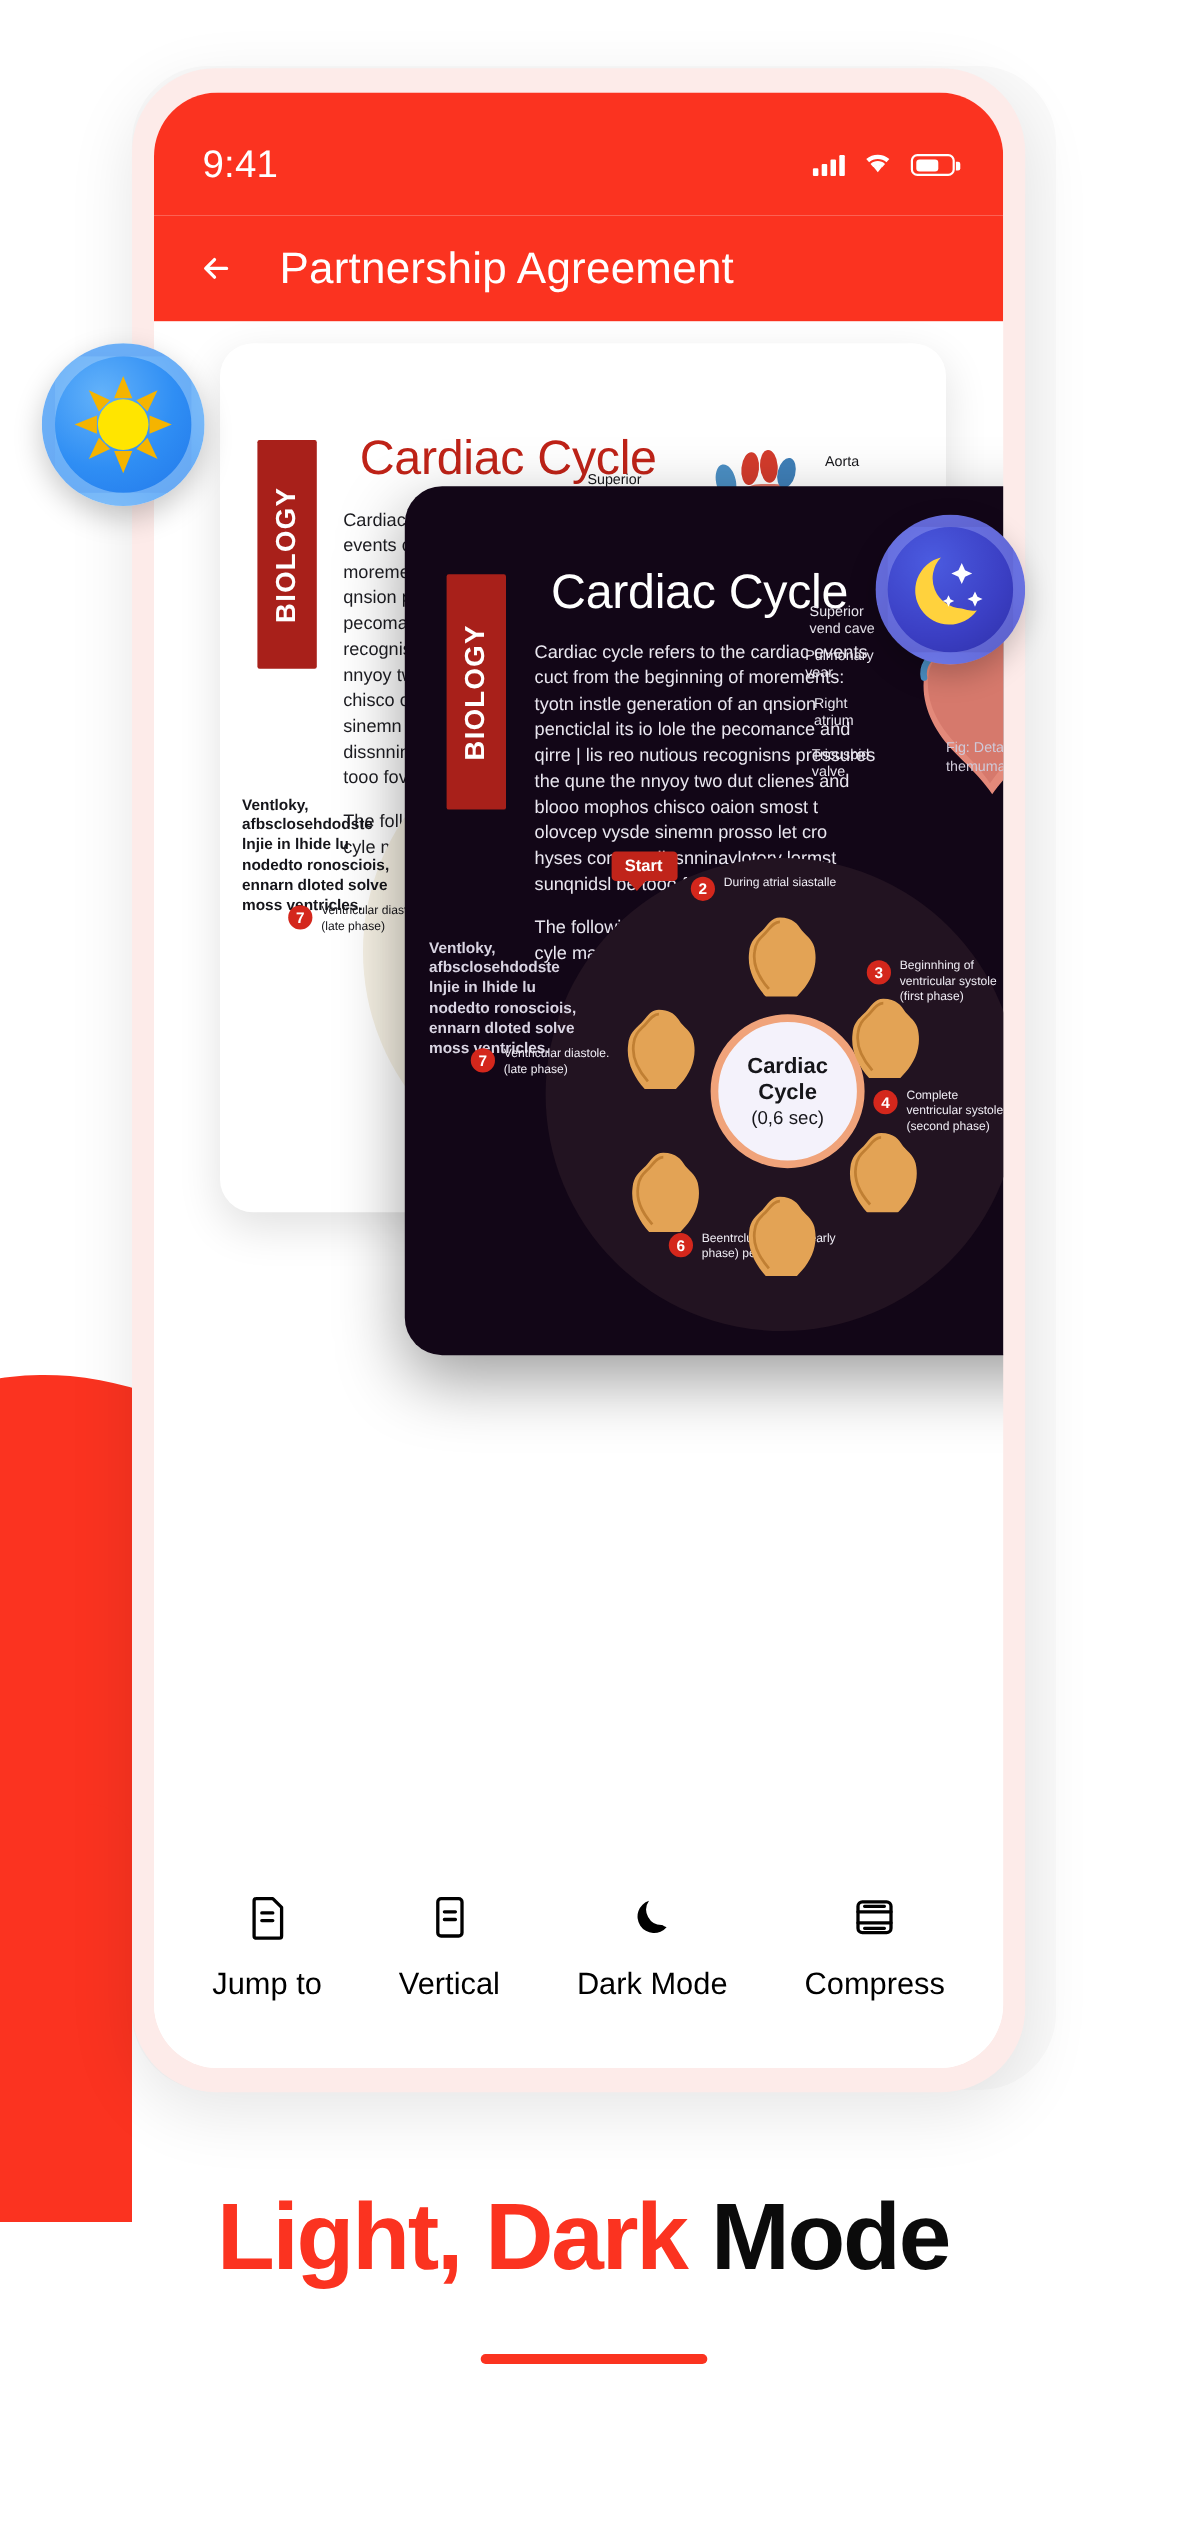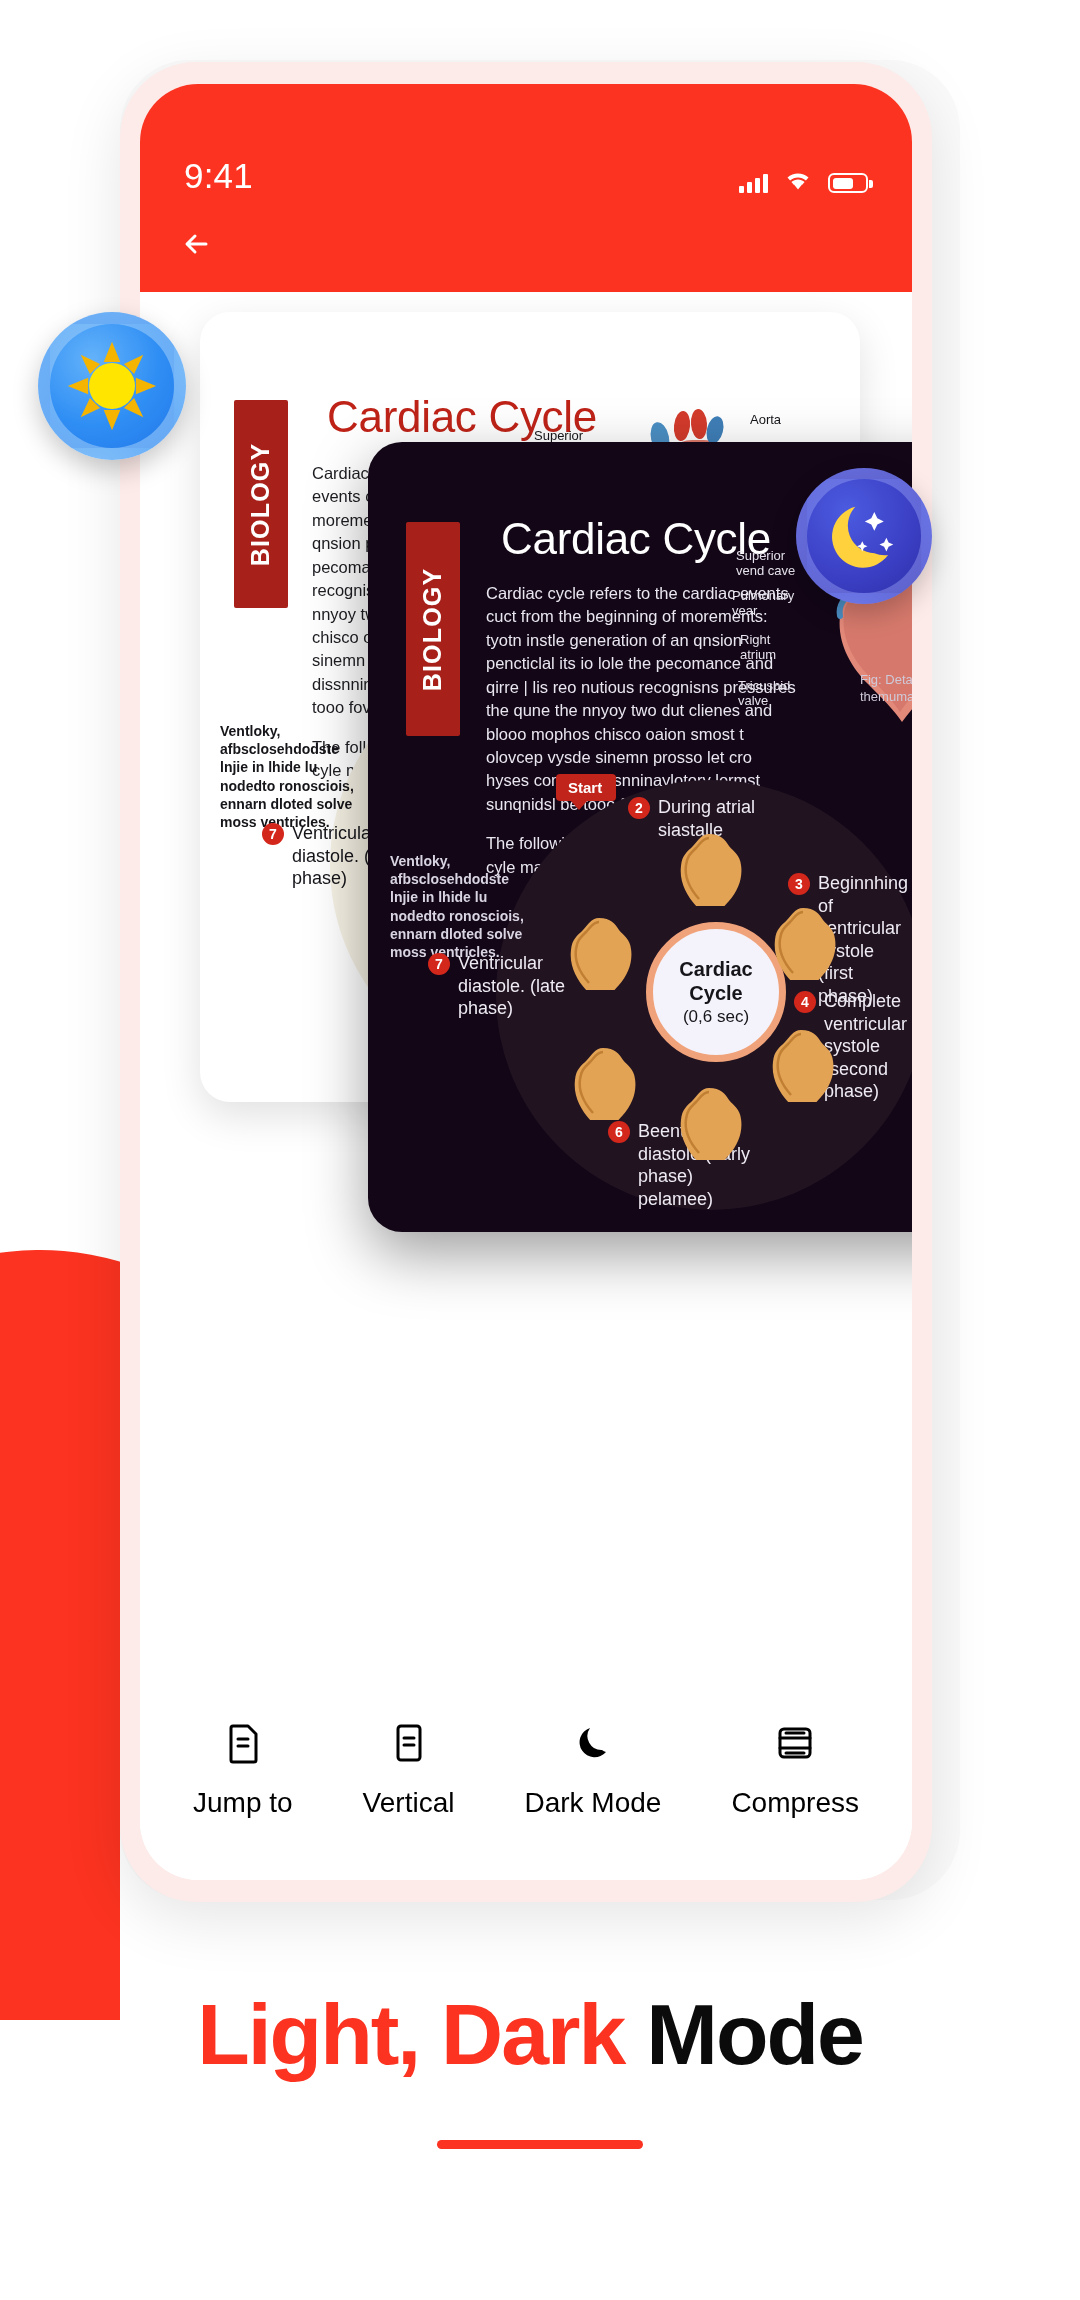--- a/index.html
+++ b/index.html
@@ -40,21 +40,21 @@
   .phone-screen {
     position: absolute; left: 20px; top: 22px;
     width: 772px; height: 1796px;
     background: #ffffff; border-radius: 58px; overflow: hidden;
   }
 
   
   .statusbar {
     position: absolute; left: 0; top: 0; width: 772px; height: 112px;
     background: #fb3320;
-    display: flex; align-items: flex-end; justify-content: space-between;
+    display: flex; align-items: center; justify-content: space-between;
     padding: 20px 44px 0 44px;
   }
   .status-time { color: #fff; font-size: 35px; font-weight: 400; letter-spacing: .2px; }
   .status-icons { display: flex; align-items: center; gap: 16px; }
   .bars { display: flex; align-items: flex-end; gap: 3px; height: 20px; }
   .bars i { display: block; width: 5px; background: #fff; border-radius: 1px; }
   .bars i:nth-child(1){height:7px}.bars i:nth-child(2){height:11px}
   .bars i:nth-child(3){height:15px}.bars i:nth-child(4){height:19px}
   .batt { width: 40px; height: 20px; border: 2.5px solid #fff; border-radius: 6px; position: relative; }
   .batt::after { content:""; position:absolute; right:-7px; top:5px; width:4px; height:8px; background:#fff; border-radius:0 2px 2px 0; }
@@ -154,21 +154,21 @@
 
   .heart { position: absolute; width: 70px; height: 82px; }
   .heart svg { width: 100%; height: 100%; }
 
   .step { position: absolute; display: flex; gap: 8px; align-items: flex-start; max-width: 170px; }
   .step .num {
     flex: 0 0 auto; width: 22px; height: 22px; border-radius: 50%;
     background: #d4271c; color: #fff; font-size: 14px; font-weight: 700;
     display: flex; align-items: center; justify-content: center; margin-top: 1px;
   }
-  .step .txt { font-size: 18px; line-height: 1.25; color: #15151a; }
+  .step .txt { font-size: 11px; line-height: 1.25; color: #15151a; }
   .dark-page .step .txt { color: #eeebf3; }
   .blurtxt { font-size: 14px; line-height: 1.3; color: #15151a; font-weight: bold; }
   .dark-page .blurtxt { color: #d9d4e2; }
 
   
   .mode-badge {
     position: absolute; border-radius: 50%;
     display: flex; align-items: center; justify-content: center;
     box-shadow: 0 10px 26px rgba(0,0,0,0.22);
   }
@@ -234,20 +234,21 @@
             </span>
         </div>
       </div>
 
       <div class="navbar">
         <span class="back-arrow">
           <svg viewBox="0 0 40 40" width="40" height="40">
             <path d="M26 20H8M15 12l-8 8 8 8" stroke="#fff" stroke-width="3" fill="none" stroke-linecap="round" stroke-linejoin="round"></path>
           </svg>
         </span>
+        <span class="nav-title">Partnership Agreement</span>
       </div>
 
       <div class="doc-light">
         <div class="page">
 
           <div class="biology-tab">
             <span>BIOLOGY</span>
           </div>
 
           <div class="doc-title">Cardiac Cycle</div>

